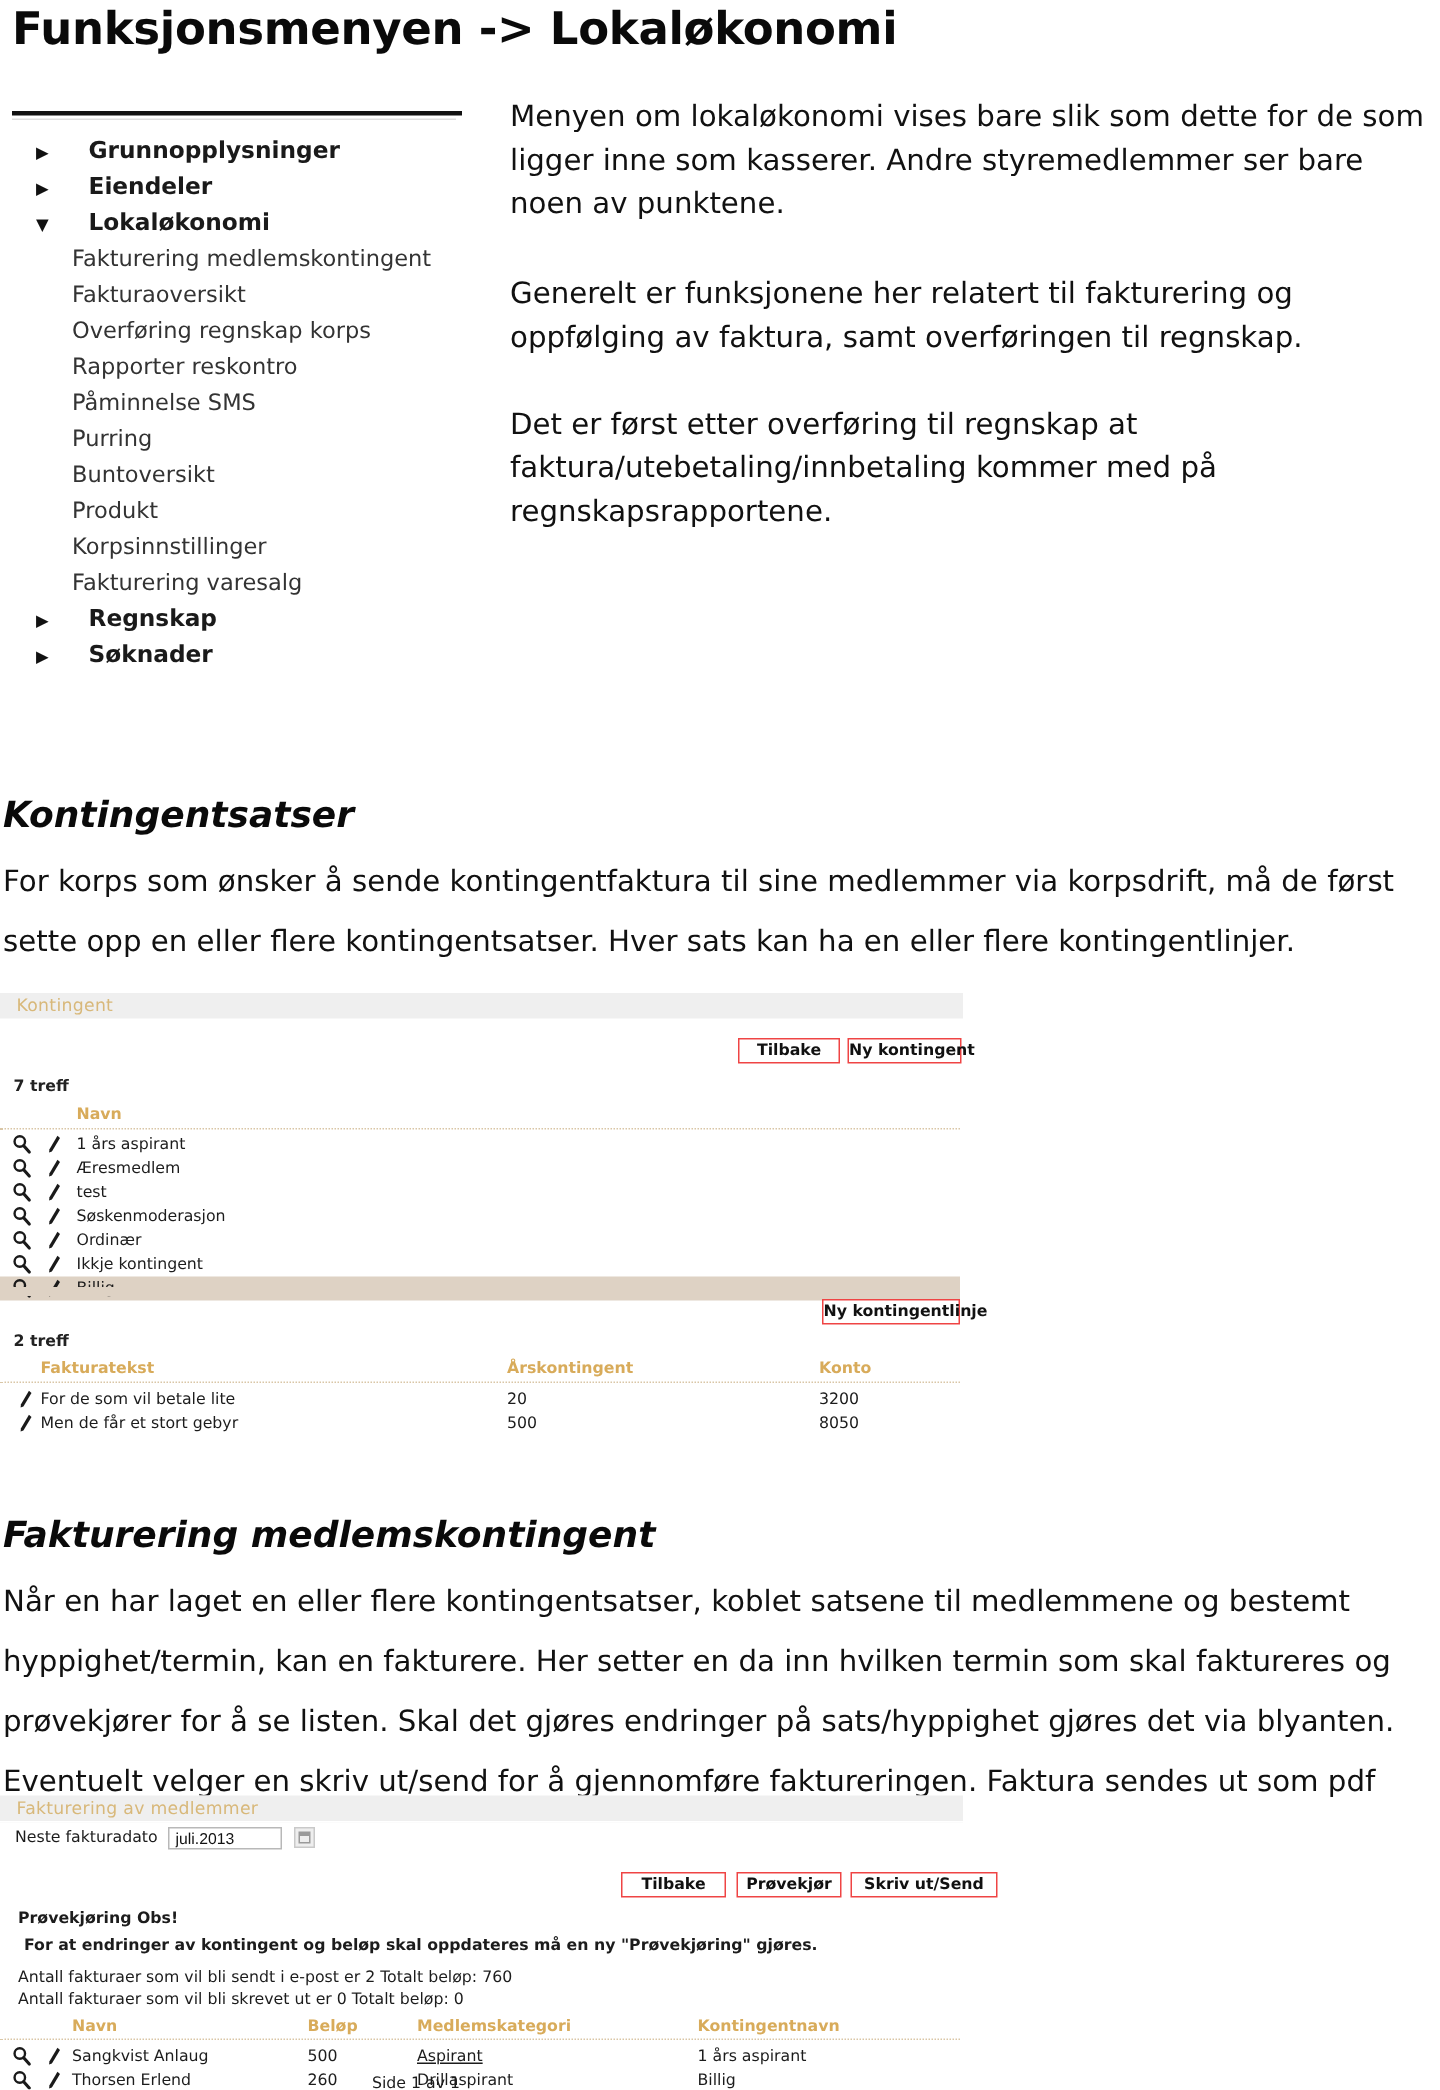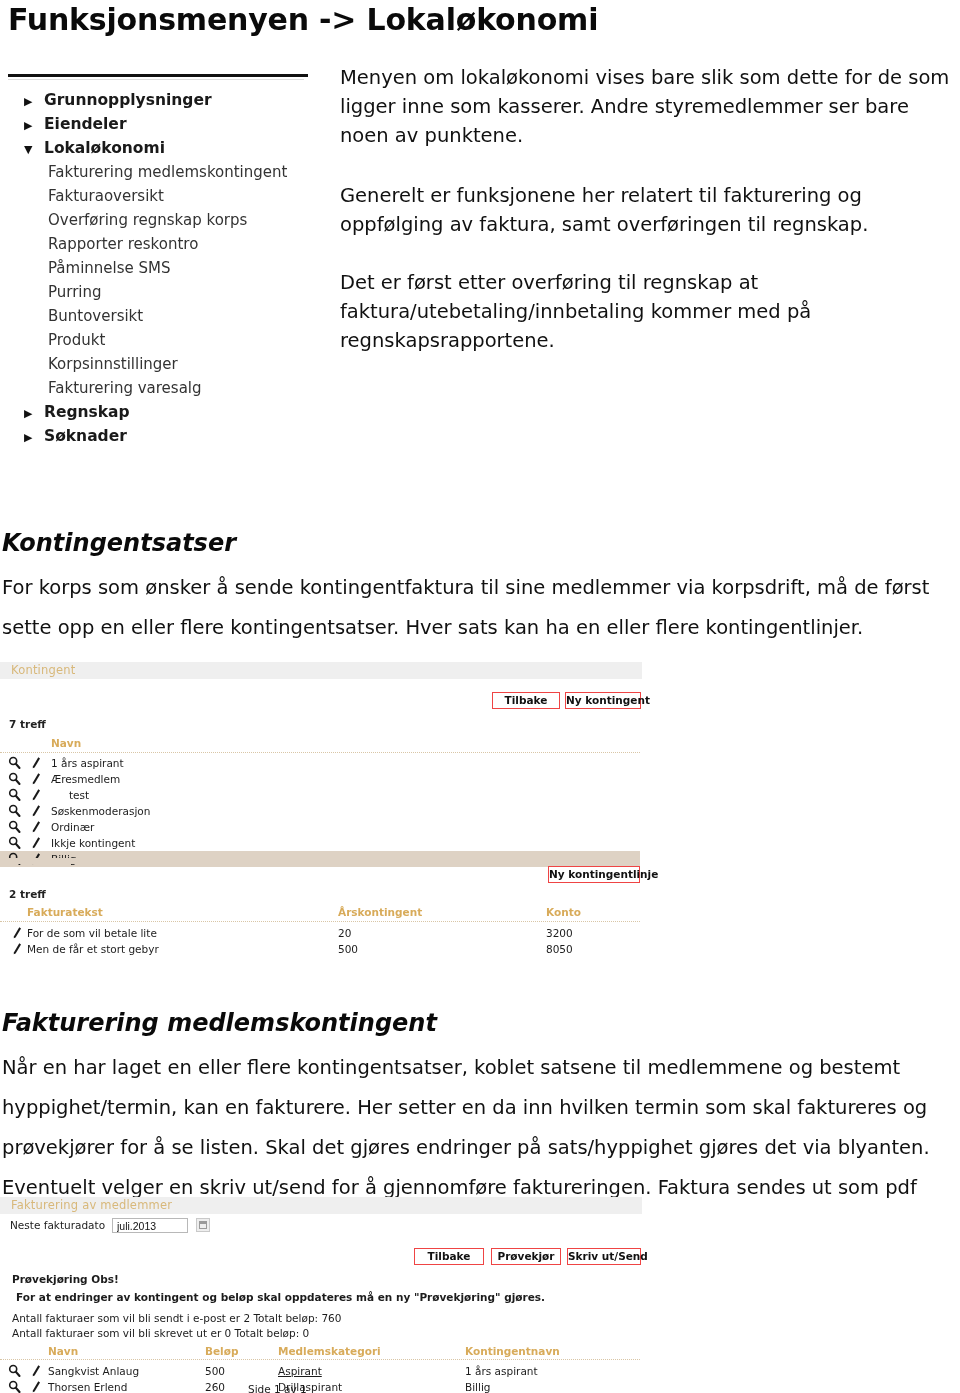--- a/index.html
+++ b/index.html
@@ -71,20 +71,21 @@
     width: 20px;
     margin-left: 24px;
     font-size: 11px;
     color: #111;
     line-height: 24px;
   }
   .menu-row.top .label {
     font-weight: bold;
     font-size: 15.5px;
     color: #1a1a1a;
+    margin-left: 15px;
   }
   .menu-row.sub {
     padding-left: 48px;
   }
   .menu-row.sub .label {
     font-weight: normal;
     font-size: 15px;
     color: #333333;
   }
 
@@ -391,21 +392,21 @@
             </svg>
           </span>
         </span>
         <span style="position:absolute;left:30px;top:0;">
           <span class="ico">
             <svg width="13" height="14" viewBox="0 0 13 14">
               <path d="M8.3 1.2 L10.0 2.6 L4.6 11.6 L2.7 12.3 L3.0 10.2 Z" fill="#1a1a1a"></path>
             </svg>
           </span>
         </span>
-        <span class="cell" style="left:69px;">test</span>
+        <span class="cell" style="left:51px;">test</span>
       </div>
       <div class="row" style="left: 0px; top: 141px; width: 640px;">
         <span style="position:absolute;left:8px;top:0;">
           <span class="ico">
             <svg width="13" height="14" viewBox="0 0 13 14">
               <circle cx="5.2" cy="5" r="3.5" fill="none" stroke="#1a1a1a" stroke-width="1.6"></circle>
               <line x1="7.8" y1="7.8" x2="11.5" y2="12" stroke="#1a1a1a" stroke-width="2.1" stroke-linecap="round"></line>
             </svg>
           </span>
         </span>
@@ -520,21 +521,21 @@
   <div class="shot-title">Fakturering av medlemmer</div>
 
   <div class="field-label" style="left:10px; top:22px;">Neste fakturadato</div>
   <input class="field-box" style="left: 112px; top: 21px; width: 76px;" value="juli.2013">
   <div class="cal-btn" style="left:196px; top:21px;">
       <i></i>
     </div>
 
   <div class="btn" style="left:414px; top:51px; width:70px;">Tilbake</div>
   <div class="btn" style="left:491px; top:51px; width:70px;">Prøvekjør</div>
-  <div class="btn" style="left:567px; top:51px; width:74px;">Skriv ut/Send</div>
+  <div class="btn" style="left:567px; top:51px; width:98px;">Skriv ut/Send</div>
 
   <div class="sm b" style="left:12px; top:76px;">Prøvekjøring Obs!</div>
   <div class="sm b" style="left:16px; top:94px;">For at endringer av kontingent og beløp skal oppdateres må en ny "Prøvekjøring" gjøres.</div>
 
   <div class="sm" style="left:12px; top:115px;">Antall fakturaer som vil bli sendt i e-post er 2 Totalt beløp: 760</div>
   <div class="sm" style="left:12px; top:130px;">Antall fakturaer som vil bli skrevet ut er 0 Totalt beløp: 0</div>
 
   <div class="col-head" style="left:48px; top:148px;">Navn</div>
   <div class="col-head" style="left:205px; top:148px;">Beløp</div>
   <div class="col-head" style="left:278px; top:148px;">Medlemskategori</div>

